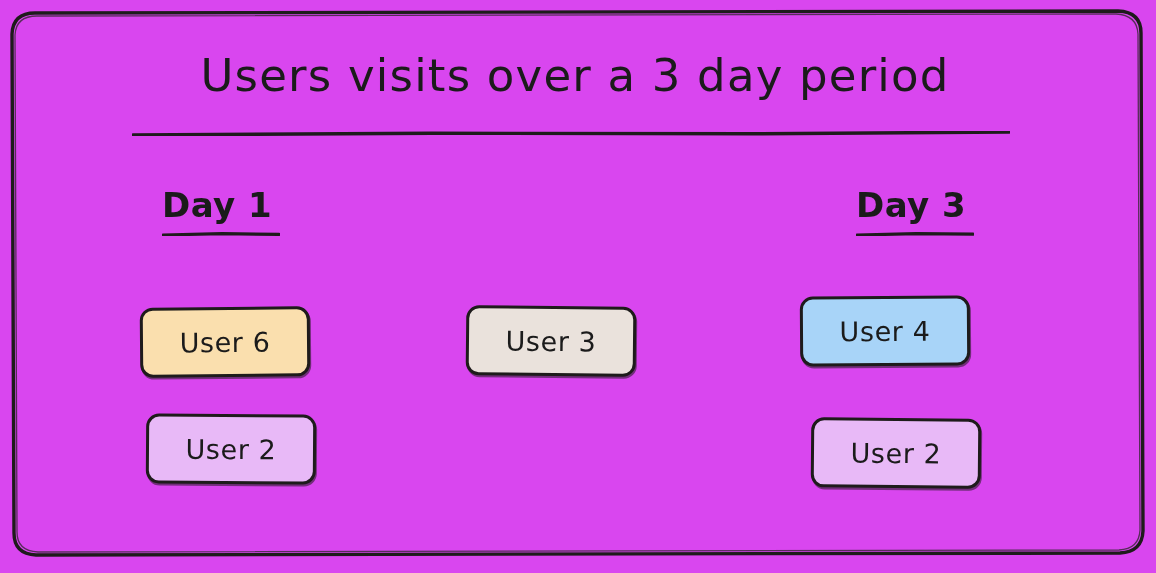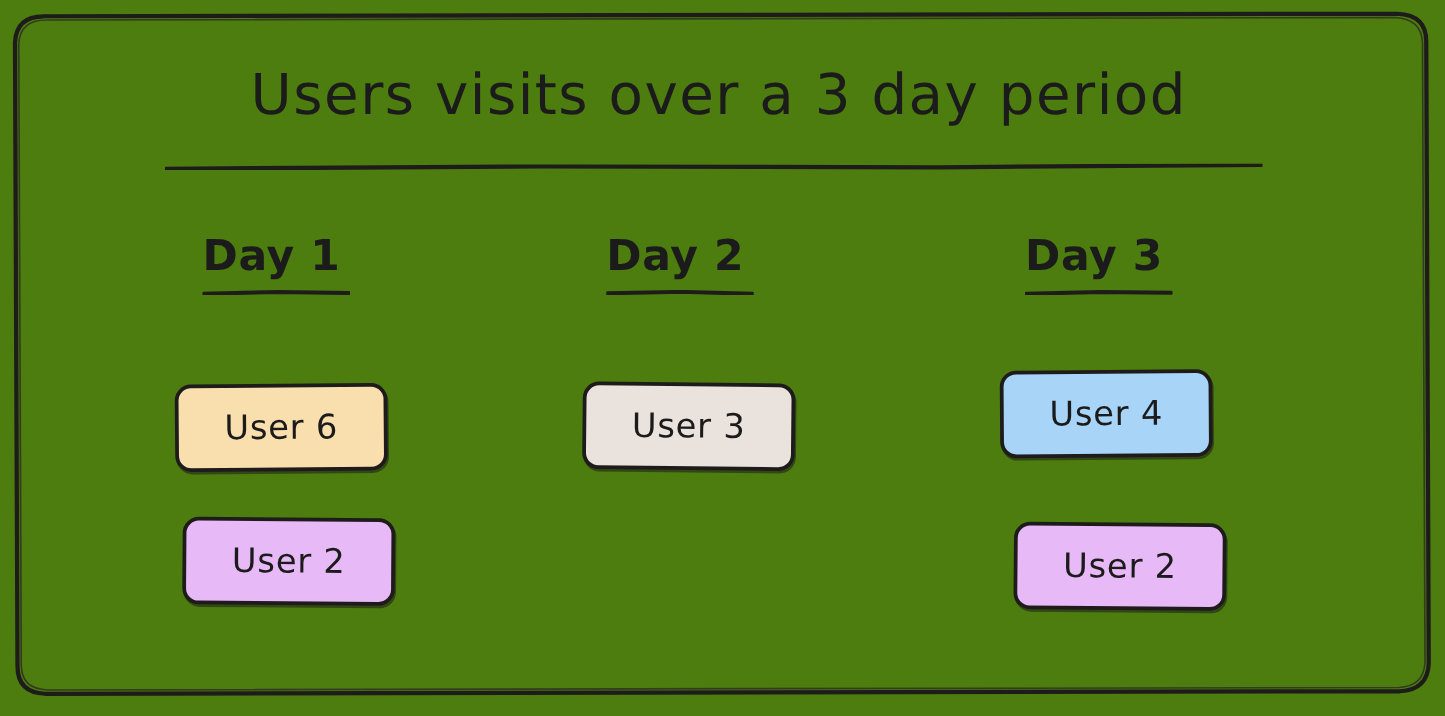--- a/index.html
+++ b/index.html
@@ -11,21 +11,21 @@
     width: 1156px;
     height: 573px;
     font-family: "DejaVu Sans", sans-serif;
     overflow: hidden;
   }
 
   #canvas {
     position: relative;
     width: 1156px;
     height: 573px;
-    background: #4d7c0f;
+    background: #d946ef;
   }
 
   
   #frame-svg {
     position: absolute;
     left: 0; top: 0;
     width: 1156px;
     height: 573px;
     pointer-events: none;
   }
@@ -56,21 +56,21 @@
   }
 
   
   .column {
     position: absolute;
     top: 185px;
     width: 330px;
   }
   #col-day-1 { left: 132px; }
   #col-day-2 { left: 455px; }
-  #col-day-3 { left: 790px; }
+  #col-day-3 { left: 826px; }
 
   .day-head {
     position: relative;
     height: 62px;
   }
   .day-label {
     font-family: "DejaVu Sans", sans-serif;
     font-size: 34px;
     color: #1b1b1b;
     letter-spacing: 0.5px;
@@ -135,28 +135,20 @@
 
   <div class="column" id="col-day-1">
     <div class="day-head">
       <span class="day-label">Day 1</span>
       <svg class="day-rule" viewBox="0 0 118 4" preserveAspectRatio="none" xmlns="http://www.w3.org/2000/svg">
         <path d="M 1,3 L 60,1.6 L 117,2.4" fill="none" stroke="#1e1b1b" stroke-width="3.2" stroke-linecap="round"></path>
       </svg>
     </div>
   </div>
 
-  <div class="column" id="col-day-2">
-    <div class="day-head">
-      <span class="day-label">Day 2</span>
-      <svg class="day-rule" viewBox="0 0 118 4" preserveAspectRatio="none" xmlns="http://www.w3.org/2000/svg">
-        <path d="M 1,2.6 L 60,1.5 L 117,3" fill="none" stroke="#1e1b1b" stroke-width="3.2" stroke-linecap="round"></path>
-      </svg>
-    </div>
-  </div>
 
   <div class="column" id="col-day-3">
     <div class="day-head">
       <span class="day-label">Day 3</span>
       <svg class="day-rule" viewBox="0 0 118 4" preserveAspectRatio="none" xmlns="http://www.w3.org/2000/svg">
         <path d="M 1,3 L 60,1.7 L 117,2.2" fill="none" stroke="#1e1b1b" stroke-width="3.2" stroke-linecap="round"></path>
       </svg>
     </div>
   </div>
 

